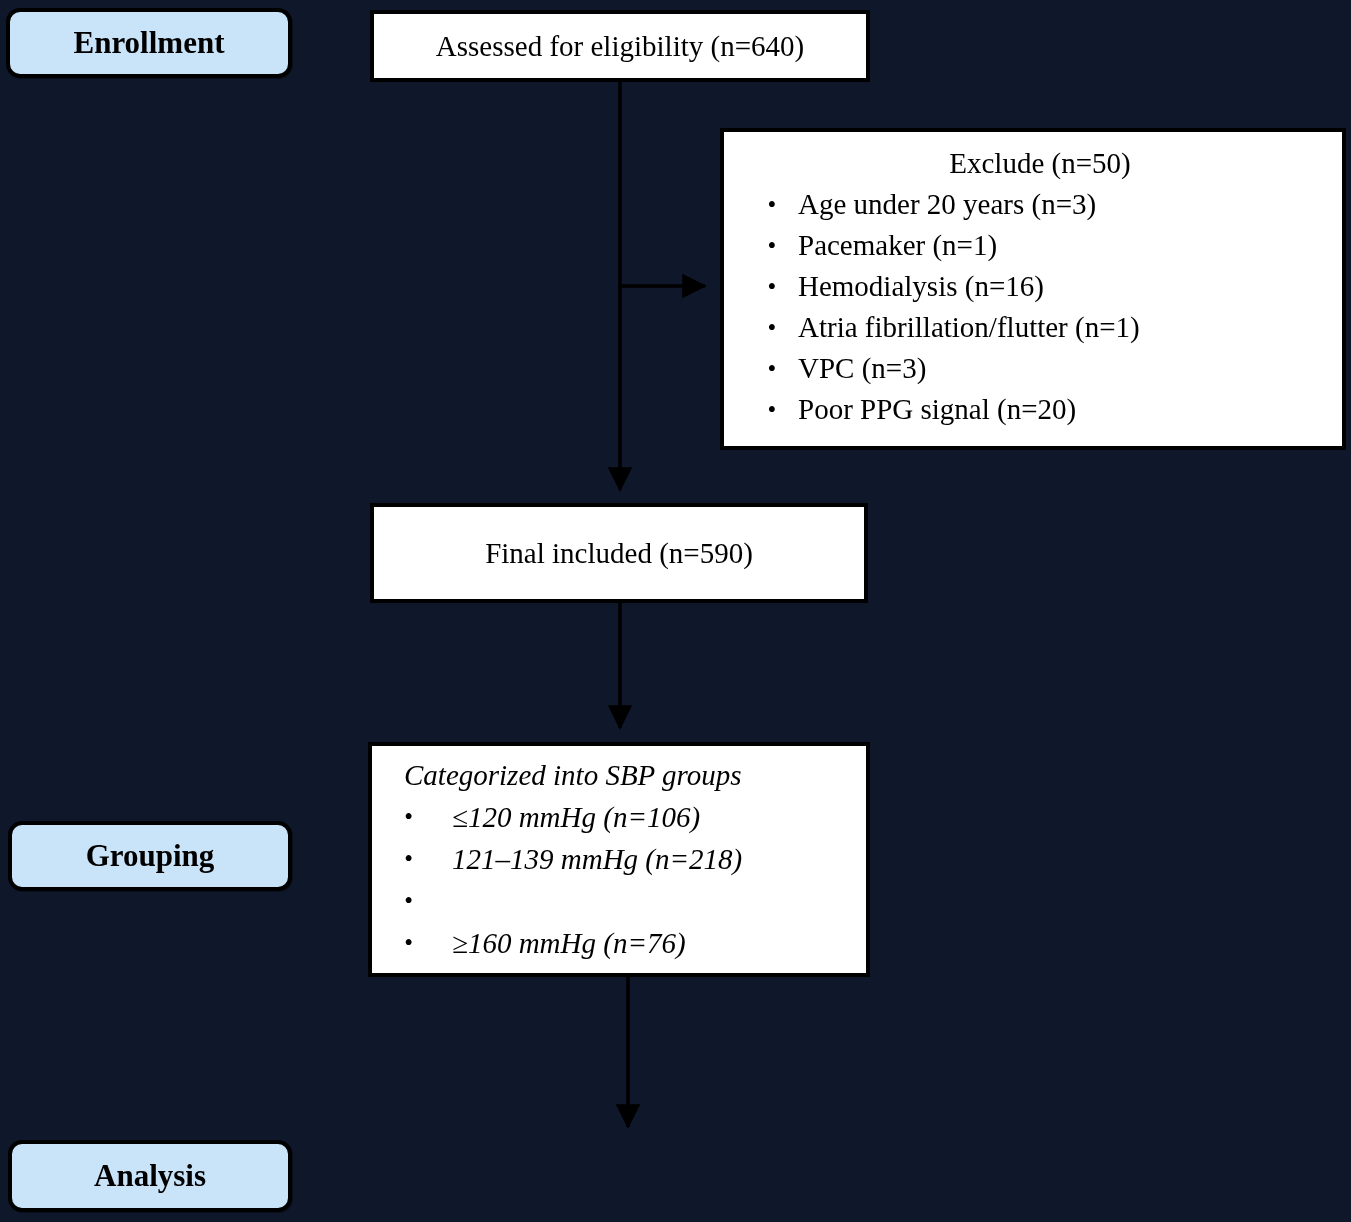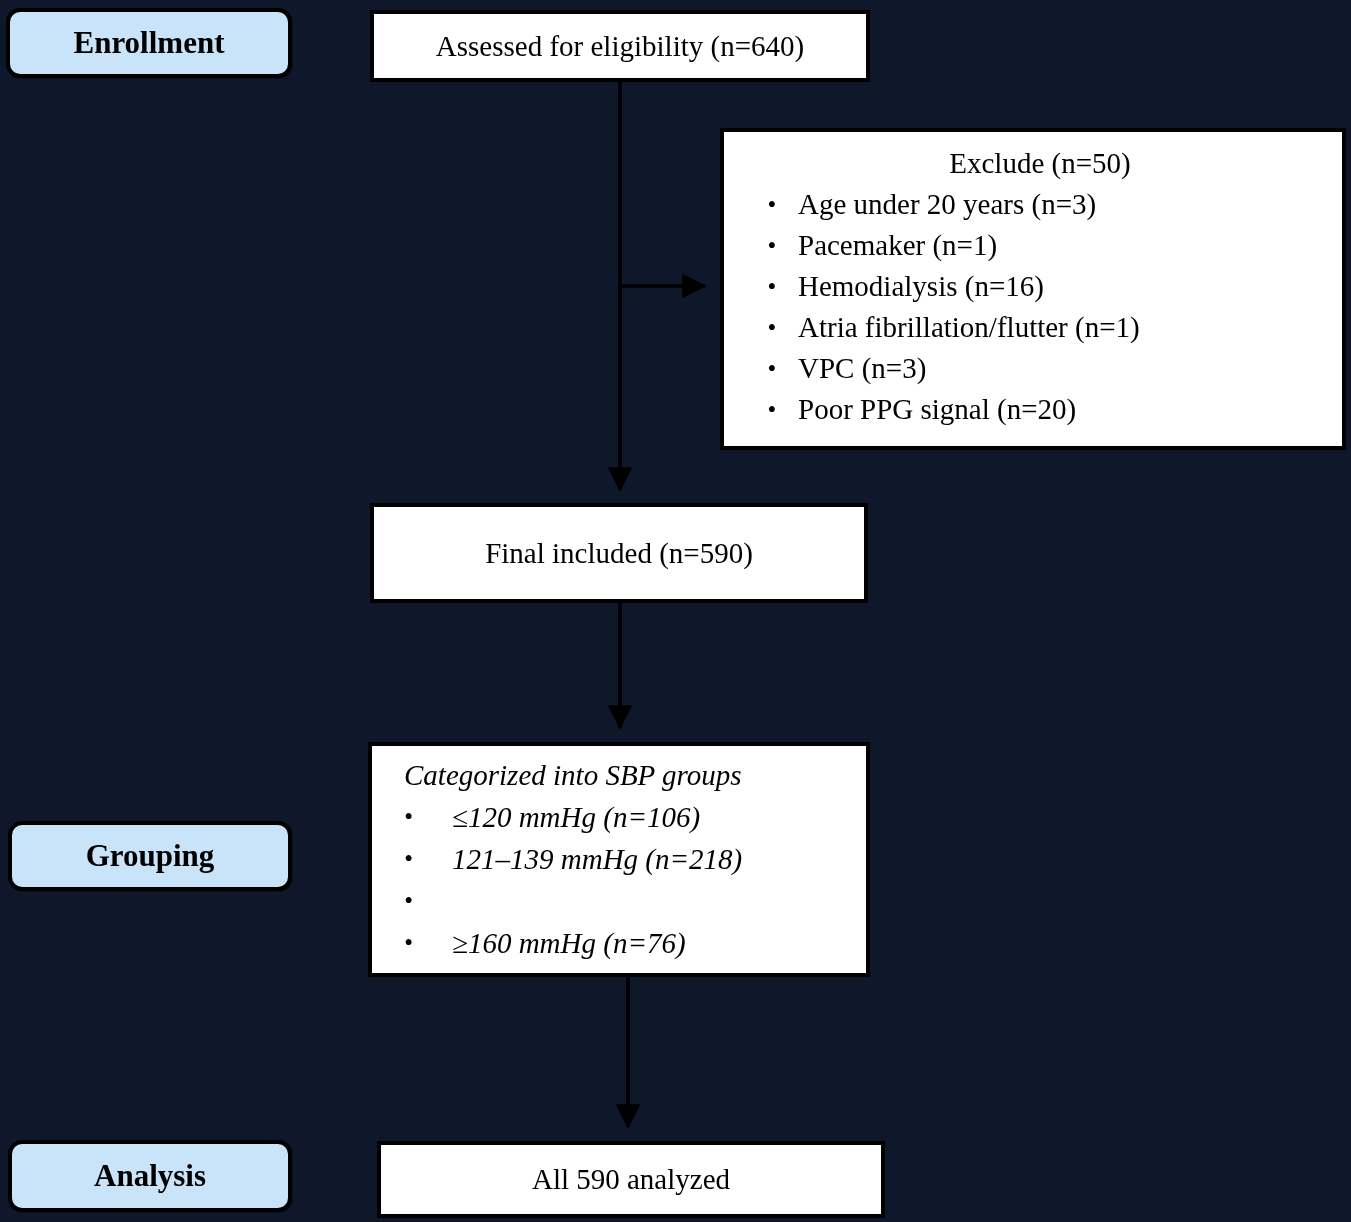--- a/index.html
+++ b/index.html
@@ -152,15 +152,14 @@
         <span class="bullet">•</span>
         <span>≥160 mmHg (n=76)</span>
       </li>
     </ul>
   </div>
 
   <div class="stage-label" style="left:8px; top:802px; width:276px; height:62px;margin-top:19px;">Grouping</div>
 
   <div class="stage-label" style="left:8px; top:1140px; width:276px; height:64px;">Analysis</div>
 
-  <div class="flow-box center" style="left:377px; top:1141px; width:508px; height:77px;">All 590 analyzed</div>
 
 </div>
 
 </body></html>

